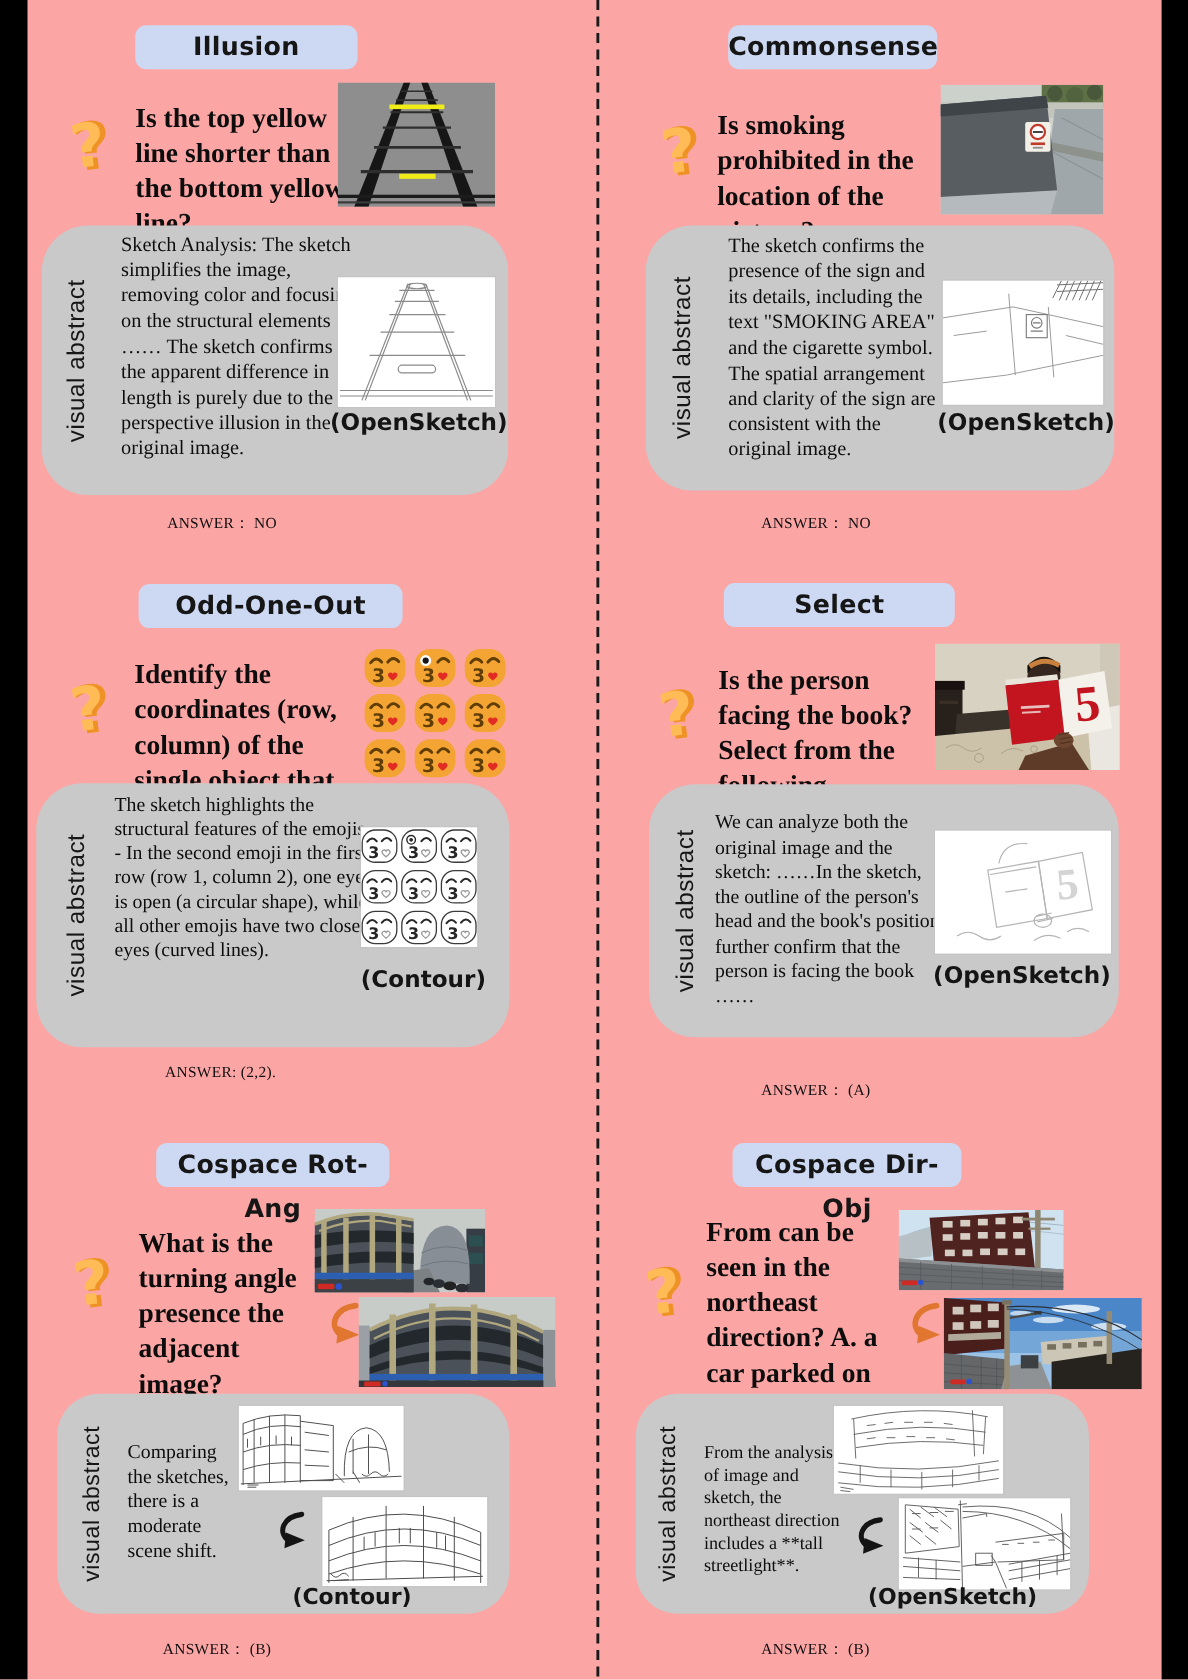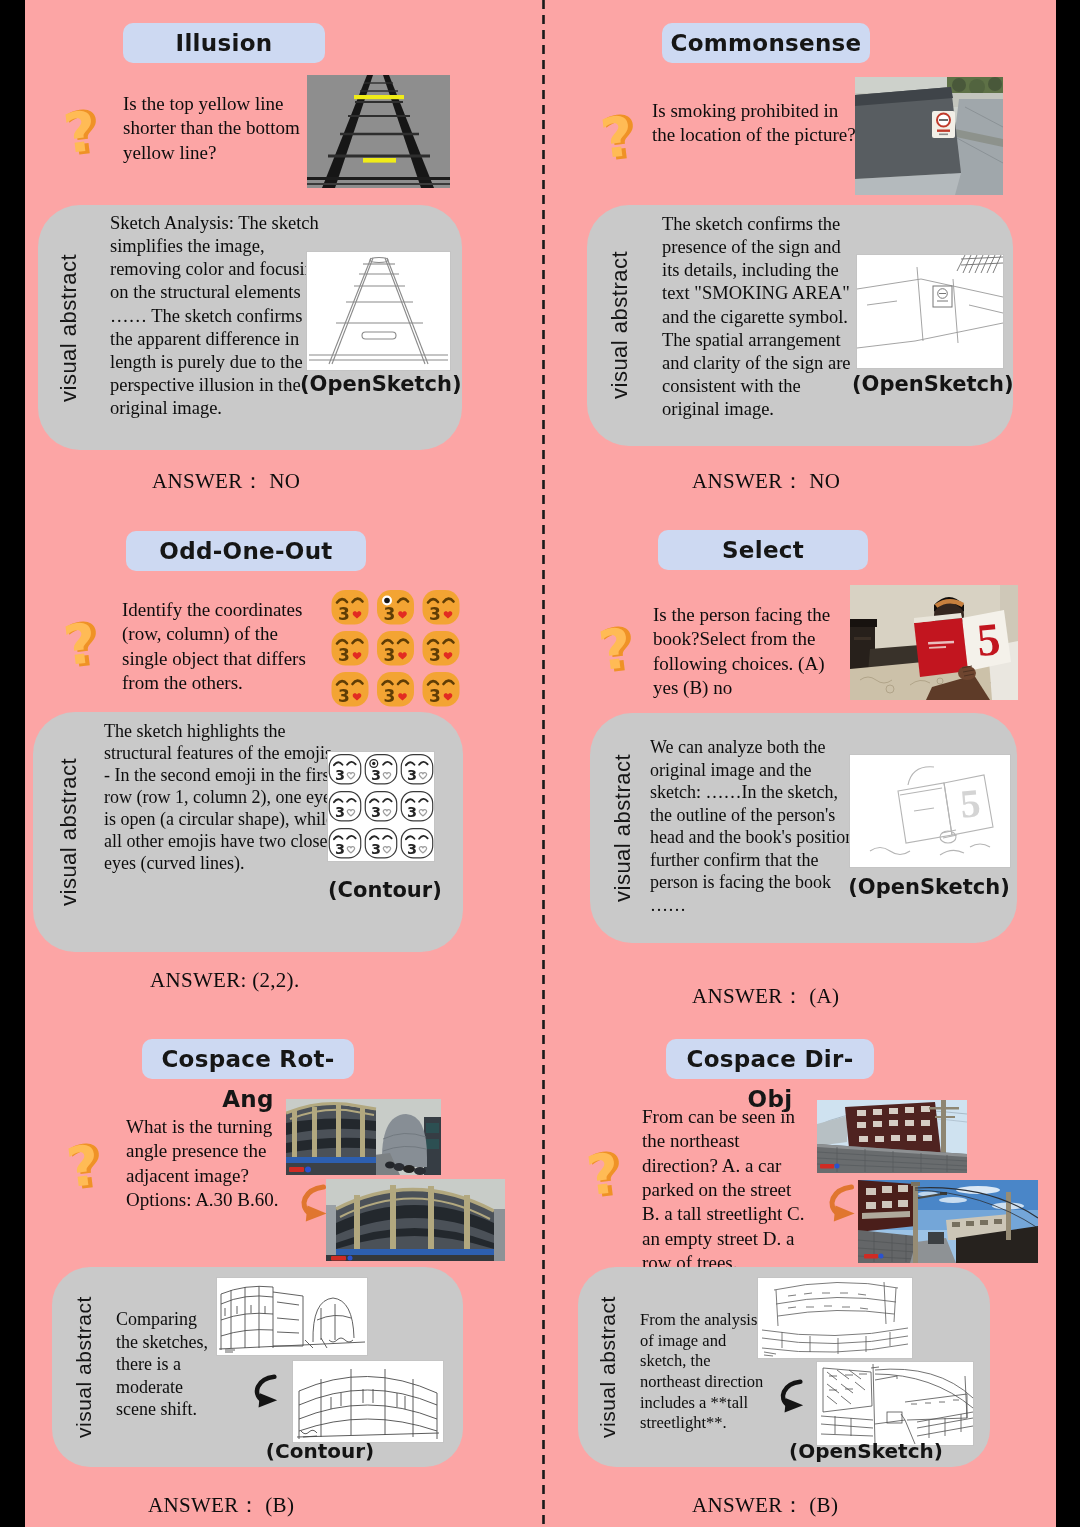--- a/index.html
+++ b/index.html
@@ -4,29 +4,29 @@
 <style>
   html,body{margin:0;padding:0;background:#fff;}
   #canvas{position:relative;width:1080px;height:1527px;background:#fca5a5;overflow:hidden;
           font-family:"Liberation Serif",serif;color:#0d0d0d;}
   .sidebar{position:absolute;top:0;height:100%;background:#000;}
   .divider{position:absolute;top:0;left:0;pointer-events:none;}
   .badge{position:absolute;background:#cdd9f2;border-radius:10px;text-align:center;
          font-family:"DejaVu Sans",sans-serif;font-weight:700;color:#161616;
          font-size:23px;height:40px;line-height:40px;letter-spacing:.3px;}
   .qicon{position:absolute;width:52px;height:70px;}
-  .qtext{position:absolute;font-size:19px;line-height:1.28;}
+  .qtext{position:absolute;font-size:25px;line-height:1.28;font-weight:bold;}
   .gbox{position:absolute;background:#c9c9c9;border-radius:42px;}
   .va{position:absolute;writing-mode:vertical-rl;transform:rotate(180deg);
       font-family:"Liberation Sans",sans-serif;font-size:22px;color:#161616;
       letter-spacing:.5px;text-align:center;}
   .analysis{position:absolute;font-size:18.5px;line-height:1.25;}
   .method{position:absolute;font-family:"DejaVu Sans",sans-serif;font-weight:700;
           font-size:21px;color:#141414;text-align:center;}
-  .answer{position:absolute;font-size:21px;letter-spacing:.3px;
+  .answer{position:absolute;font-size:14px;letter-spacing:.3px;
           font-family:"Liberation Serif","DejaVu Sans",serif;}
   .img{position:absolute;display:block;}
   .sketchimg{outline:1px solid #c4c4c4;background:#fff;}
   .arrow{position:absolute;}
 </style>
 </head>
 <body>
 
 <div id="canvas">
 
@@ -126,21 +126,21 @@
         <rect x="55" y="80" width="34" height="7" rx="3.5"></rect>
         <line x1="2" y1="103" x2="141" y2="103"></line>
         <line x1="2" y1="108" x2="141" y2="108"></line>
       </g>
     </svg>
     <div class="method" style="left:300px;top:372px;width:158px">(OpenSketch)</div>
     <div class="answer" style="left:152px;top:467px">ANSWER： NO</div>
   </section>
 
   <section>
-    <div class="badge" style="left:662px;top:23px;width:208px">
+    <div class="badge" style="left:662px;top:23px;width:190px">
       <span>Commonsense</span>
     </div>
     <svg class="qicon" style="left:592px;top:103px" viewBox="0 0 54 72">
         <use href="#qmark"></use>
       </svg>
     <div class="qtext" style="left:652px;top:99px;width:204px">Is smoking prohibited in the location of the picture?</div>
 
     <svg class="img" style="left:855px;top:77px" width="148" height="118" viewBox="0 0 148 118">
       <rect width="148" height="118" fill="#cdd1cb"></rect>
       <rect x="92" width="56" height="20" fill="#5e7146"></rect>

